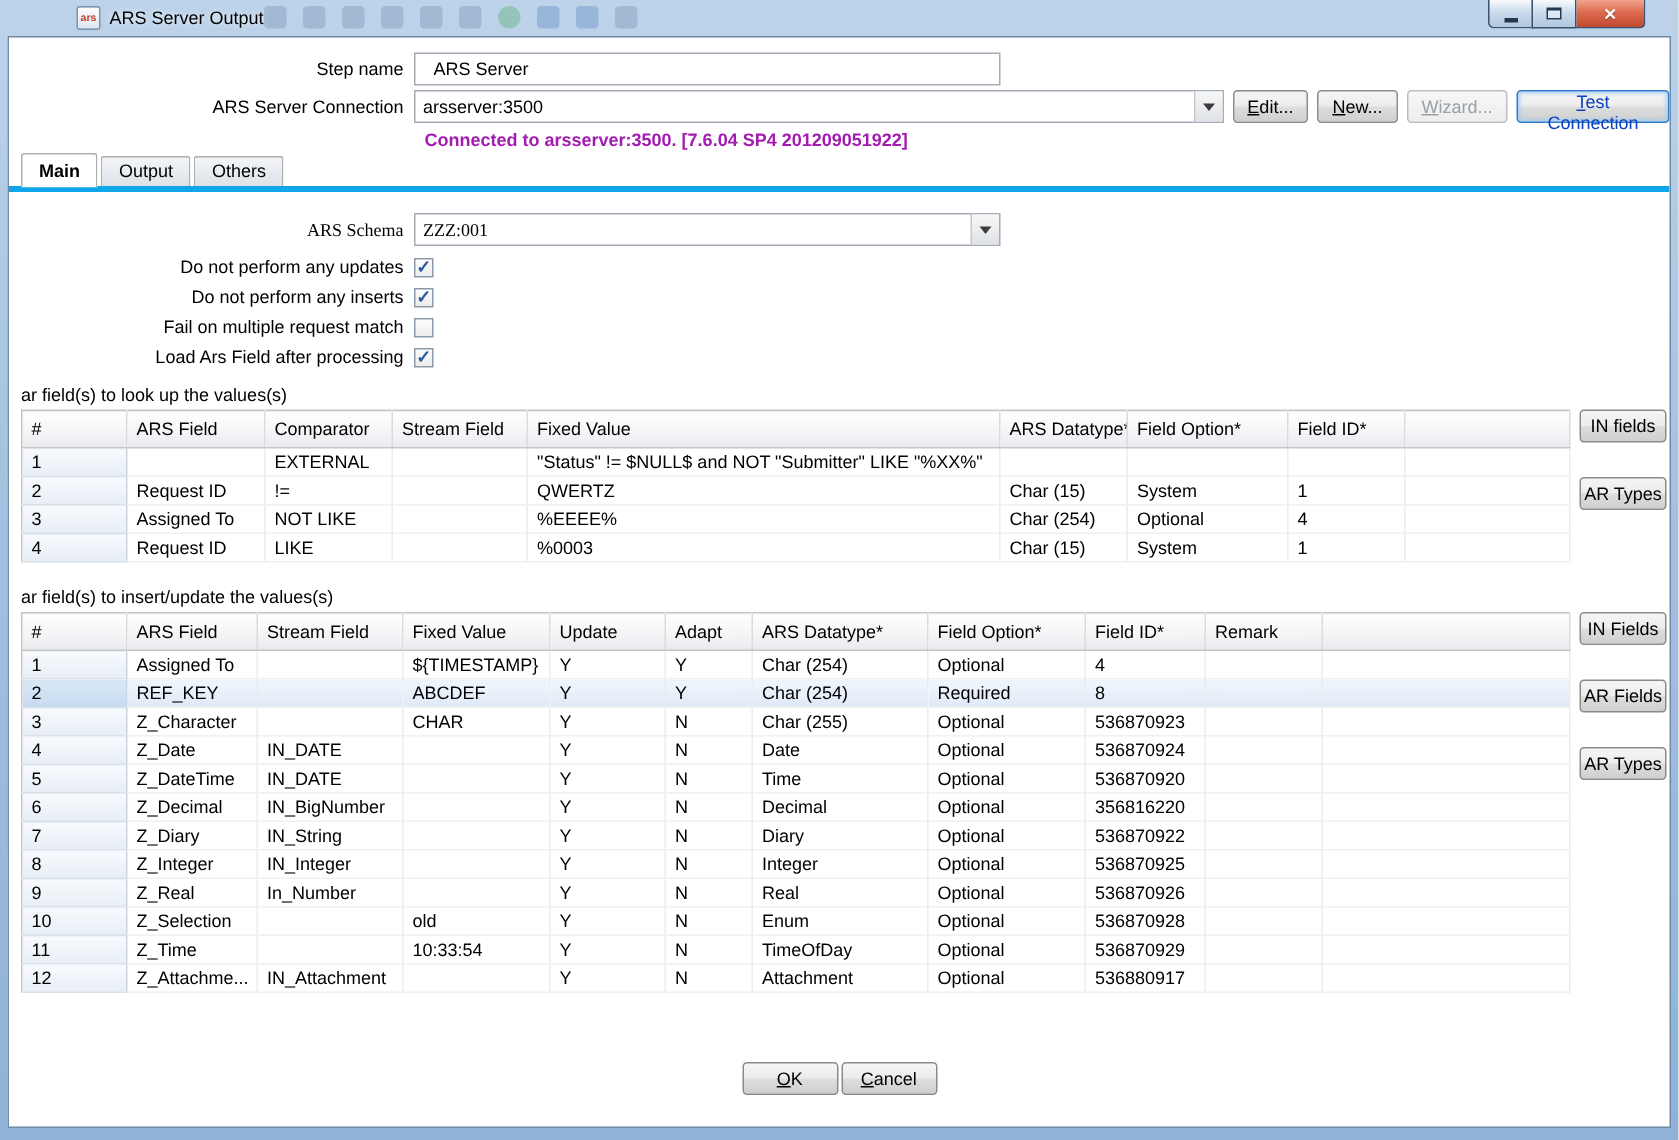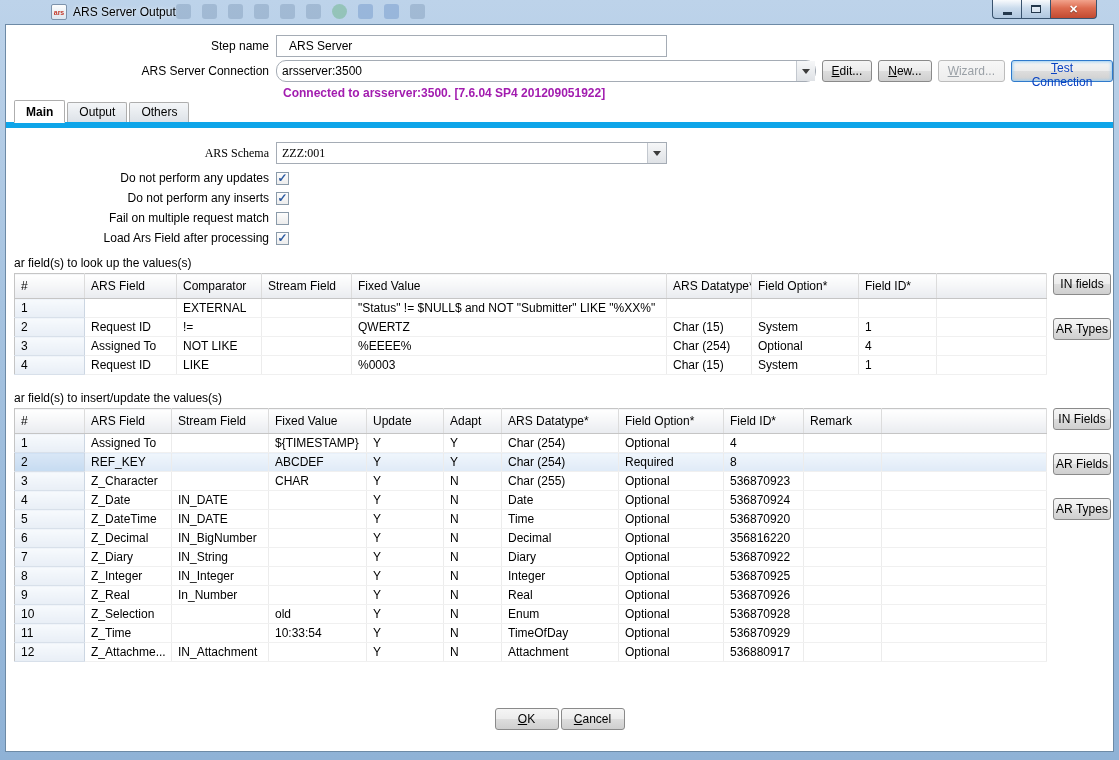--- a/index.html
+++ b/index.html
@@ -20,36 +20,36 @@
   .win-btn.close{width:47px;border-radius:0 0 4px 0;background:linear-gradient(#f2a38c,#dd6b4f 45%,#c14a31);color:#fff;font-size:11px;font-weight:bold;text-shadow:0 1px 1px rgba(0,0,0,.4);}
   .glyph-min{width:9px;height:3px;background:#24384c;margin-top:8px;}
   .glyph-max{width:10px;height:8px;border:1px solid #24384c;border-top-width:2px;box-sizing:border-box;background:rgba(255,255,255,.4);}
 
   .dialog{position:absolute;left:5px;top:24px;right:5px;bottom:8px;background:#fff;border:1px solid #6d8aa6;box-sizing:border-box;padding-top:10px;overflow:hidden;}
 
   .form-row{display:flex;align-items:center;margin-left:0;}
   .form-label{width:270px;text-align:right;padding-right:7px;box-sizing:border-box;flex:none;}
   .text-input{height:22px;width:391px;border:1px solid #a5acb5;padding:0 12px;box-sizing:border-box;font:12px "Liberation Sans",sans-serif;}
   .combo{display:inline-flex;align-items:stretch;border:1px solid #a5acb5;background:#fff;height:22px;box-sizing:border-box;}
-  .combo-wide{width:566px;border-radius:10px;}
+  .combo-wide{width:566px;}
   .combo-std{width:391px;}
   .combo-text{flex:1;padding:3px 5px 0 5px;white-space:nowrap;overflow:hidden;}
   .combo-arrow{width:18px;flex:none;border-left:1px solid #c3c8cf;background:linear-gradient(#f6f7f8,#dfe2e6);display:flex;align-items:center;justify-content:center;}
   .tri{width:0;height:0;border:4px solid transparent;border-top:5px solid #3c3c3c;margin-top:4px;}
 
   .btn{font:12px "Liberation Sans",sans-serif;color:#000;background:linear-gradient(#f5f5f5,#ececec 48%,#dddddd 52%,#cfcfcf);border:1px solid #8a8a8a;border-radius:3px;height:22px;padding:0 9px;box-sizing:border-box;cursor:default;}
   .btn.mn::first-letter{text-decoration:underline;}
   .btn:disabled{color:#9aa0a6;border-color:#bcbcbc;background:linear-gradient(#f7f7f7,#ededed);}
   .btn.default-glow{border:1px solid #2f7acc;box-shadow:inset 0 0 3px 1px #9ccef2;color:#0a42c2;}
   .hdr-btn{margin-left:6px;}
   .row-gap{margin-top:3px;}
 
   .status{margin:4px 0 0 277px;font-weight:bold;height:15px;}
 
-  .tabstrip{display:flex;align-items:flex-end;margin-top:5px;padding-left:8px;border-bottom:6px solid #0ea5e9;height:22px;box-sizing:border-box;}
+  .tabstrip{display:flex;align-items:flex-end;margin-top:5px;padding-left:8px;border-bottom:4px solid #0ea5e9;height:22px;box-sizing:border-box;}
   .tab{padding:2px 11px 3px 11px;border:1px solid #aeaeae;border-bottom:none;background:linear-gradient(#f4f6f8,#dde2e8);margin-right:2px;border-radius:2px 2px 0 0;position:relative;}
   .tab.active{background:#fff;font-weight:bold;padding-top:4px;margin-bottom:-1px;border-bottom:1px solid #fff;z-index:2;}
 
   .content{padding-top:9px;}
   .cb-row{height:20px;}
   .checkbox{width:13px;height:13px;border:1px solid #8a9aa9;background:linear-gradient(#fdfdfd,#ececec);box-sizing:border-box;display:inline-flex;align-items:center;justify-content:center;font-size:12px;line-height:11px;color:#2c5aa0;font-weight:bold;}
   .cb-rows{margin-top:4px;}
 
   .section-title{margin:8px 0 2px 8px;height:15px;}
   .section-title.second{margin-top:16px;}

